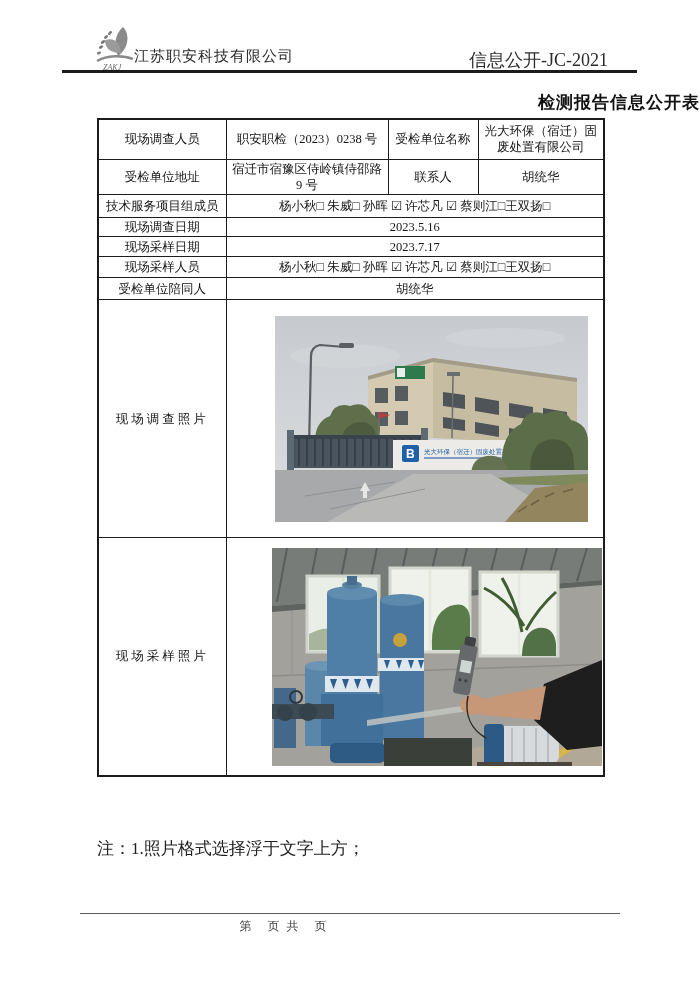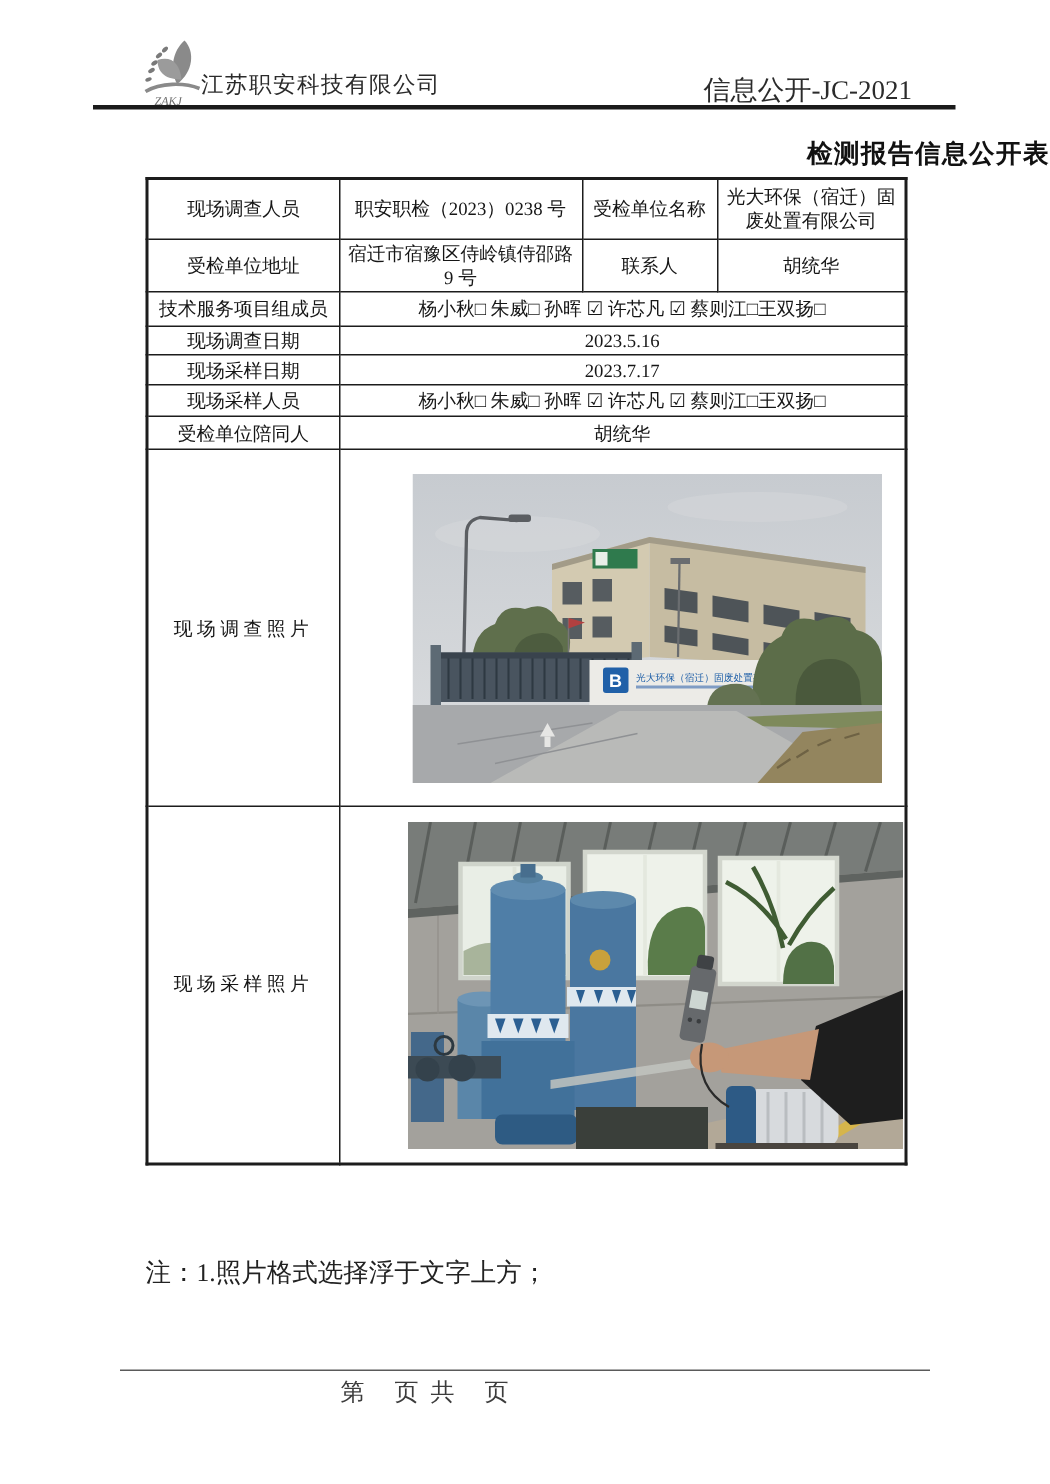--- a/index.html
+++ b/index.html
@@ -20,21 +20,21 @@
      font-size:12.5px;line-height:1.3;padding:1px 3px;color:#161616;}
   td.ls{letter-spacing:3px;}
   .two-line div{line-height:1.45;}
   .photo-cell{padding:0;}
   .photo-wrap{text-align:left;}
   .photo-wrap svg{display:block;}
   
   .note{position:absolute;left:97px;top:837px;font-size:17px;color:#222;}
   .ftr-rule{position:absolute;left:80px;top:913px;width:540px;height:1px;background:#5a5a5a;}
   .ftr-text{position:absolute;left:0;top:918px;width:568px;text-align:center;
-            font-size:16px;color:#3c3c3c;letter-spacing:2px;}
+            font-size:12px;color:#3c3c3c;letter-spacing:2px;}
 </style>
 </head>
 <body>
 
 <div class="page">
 
   <svg class="logo" viewBox="0 0 46 48">
     <path d="M30,2 C37,9 36,23 25,31 C20,21 22,9 30,2 Z" fill="#8a8a8a"></path>
     <path d="M12,15 C21,12 27,17 28,28 C18,28 12,24 12,15 Z" fill="#9b9b9b"></path>
     <g fill="#7a7a7a">

